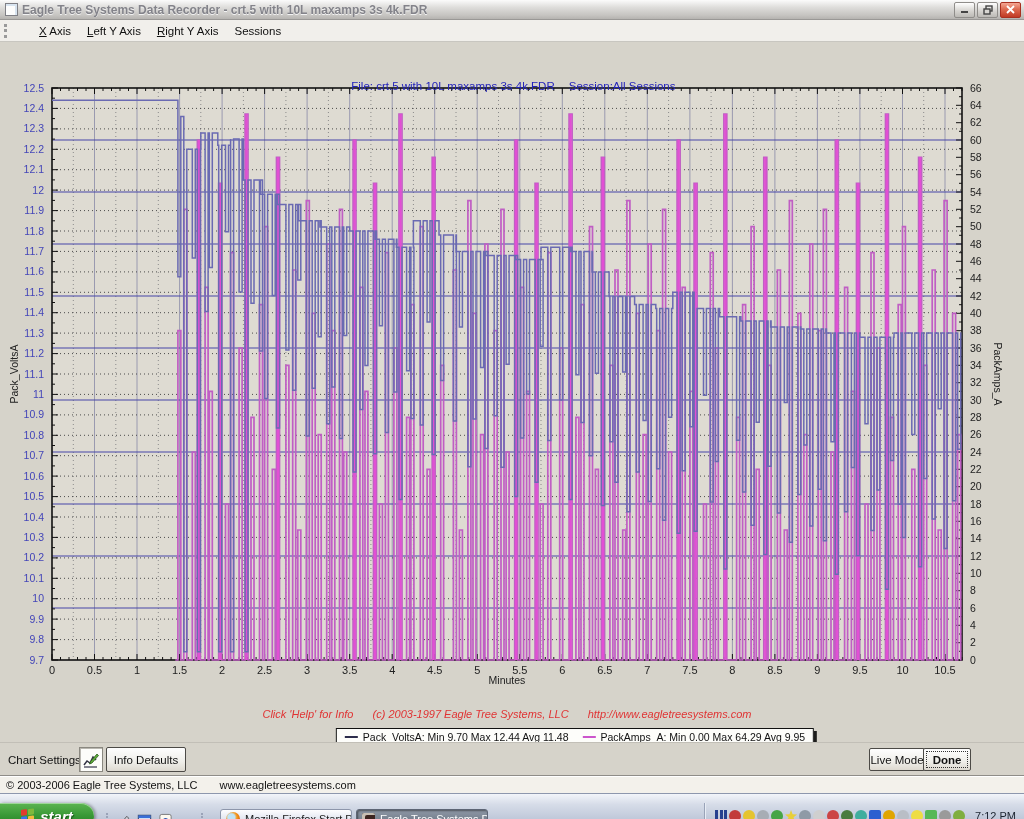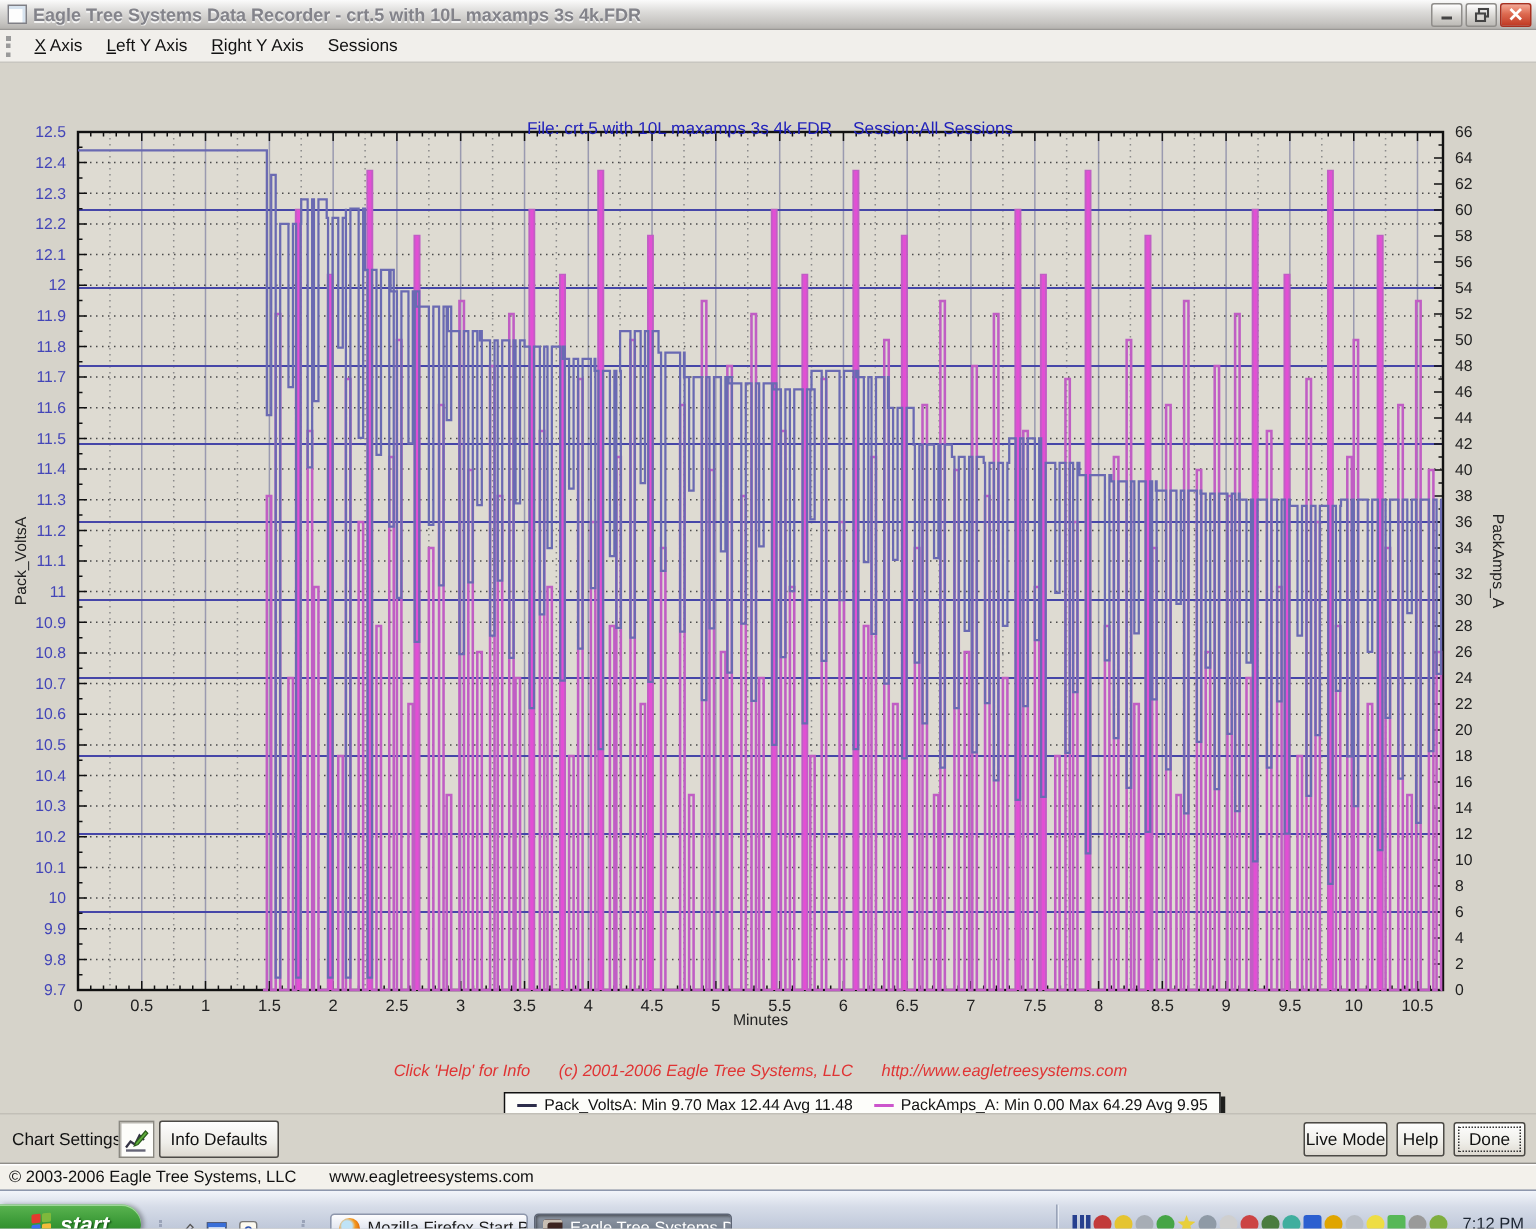--- a/index.html
+++ b/index.html
@@ -13,21 +13,21 @@
   .titlebar .appicon{width:13px;height:13px;background:#fdfdfd;border:1px solid #7f7f85;margin:0 4px 0 2px;box-shadow:inset -2px 2px 0 #d8e4f0;}
   .titlebar .title{font-size:12px;font-weight:bold;color:#83838a;text-shadow:0 1px 0 #f2f2f2;flex:1;white-space:nowrap;overflow:hidden;}
   .winbtns{display:flex;gap:2px;}
   .winbtn{width:21px;height:16px;border:1px solid #8f8d8a;border-radius:2px;
     background:linear-gradient(180deg,#ffffff,#d4d2ce 60%,#bcbab6);display:flex;align-items:center;justify-content:center;}
   .winbtn svg{display:block}
   .winbtn.close{background:linear-gradient(180deg,#f4a794,#dd6a50 45%,#c03a24);border-color:#a83020;}
 
   
   .menubar{position:absolute;left:0;top:20px;width:1024px;height:22px;background:#f1efeb;
-    border-bottom:1px solid #c8c6c0;display:flex;align-items:center;}
+    border-bottom:1px solid #c8c6c0;display:flex;align-items:center;gap:16px;}
   .menugrip{width:5px;height:14px;margin:0 6px 0 4px;border-left:3px dotted #9a9a9a;}
   .menuitem{font-size:11.5px;color:#111;padding:3px 8px;cursor:default;}
   .menuitem u{text-decoration:underline;}
 
   
   .chartpanel{position:absolute;left:0;top:42px;width:1024px;height:700px;background:#d6d3ca;}
   .charttitle{position:absolute;left:52px;top:26px;width:910px;text-align:center;
     font-size:11.5px;color:#2222bb;white-space:pre;}
   .charttitle .gap{display:inline-block;width:14px;}
   .axis-title{position:absolute;font-size:10.5px;color:#222;white-space:nowrap;}
@@ -49,21 +49,21 @@
   
   .controls{position:absolute;left:0;top:742px;width:1024px;height:33px;background:#d6d3ca;border-top:1px solid #c2bfb7;}
   .ctl-label{position:absolute;left:8px;top:11px;font-size:11.5px;color:#111;}
   .iconbtn{position:absolute;left:79px;top:4px;width:24px;height:25px;background:#fdfdfa;
     border:1px solid #8a8880;box-shadow:inset 1px 1px 0 #b9b7b0;display:flex;align-items:center;justify-content:center;}
   .xpbtn{position:absolute;font-size:11.5px;color:#111;text-align:center;
     background:linear-gradient(180deg,#fefefe,#efeee9 60%,#ddd9d0);border:1px solid #4c4a46;border-radius:2px;}
   #resetBtn{left:106px;top:4px;width:80px;height:25px;}
   #liveModeBtn{left:869px;top:5px;width:56px;height:23px;}
   #helpBtn{left:931px;top:5px;width:32px;height:23px;}
-  #doneBtn{left:969px;top:5px;width:48px;height:23px;outline:1px dotted #333;outline-offset:-4px;}
+  #doneBtn{left:923px;top:5px;width:48px;height:23px;outline:1px dotted #333;outline-offset:-4px;font-weight:bold;}
 
   
   .statusbar{position:absolute;left:0;top:775px;width:1024px;height:18px;background:#f3f1eb;
     border-top:1px solid #8f8d88;box-shadow:inset 0 1px 0 #ffffff;display:flex;align-items:center;font-size:11px;color:#111;padding:0 6px;}
   .statusbar span{margin-right:22px;white-space:nowrap;}
 
   
   .taskbar{position:absolute;left:0;top:793px;width:1024px;height:36px;
     background:linear-gradient(180deg,#f2f5fa 0%,#d6dce8 30%,#c0c9da 70%,#aab4c9 100%);
     border-top:1px solid #8d97ad;display:flex;align-items:flex-end;}
@@ -263,21 +263,21 @@
       <span>Pack_VoltsA:  Min 9.70 Max 12.44 Avg 11.48</span>
     </span>
     <span class="legend-entry">
       <i class="legend-dash" id="ampsDash" style="background: rgb(204, 85, 204);"></i>
       <span>PackAmps_A:  Min 0.00 Max 64.29 Avg 9.95</span>
     </span>
   </div>
 
   <div class="footnote">
     <span>Click 'Help' for Info</span>
-    <span>(c) 2001-2006 Eagle Tree Systems, LLC</span>
+    <span>(c) 2003-1997 Eagle Tree Systems, LLC</span>
     <span>http://www.eagletreesystems.com</span>
   </div>
 </div>
 
 <div class="controls">
   <span class="ctl-label">Chart Settings:</span>
   <div class="iconbtn">
     <svg width="18" height="18" viewBox="0 0 18 18">
       <polyline points="2,14 5,10 8,12 11,6 14,9" fill="none" stroke="#334" stroke-width="1.5"></polyline>
       <path d="M15 3 L8.5 10.5 L7.5 13 L10 12 L16.5 4.5 Z" fill="#5fae3a" stroke="#2c5c1c" stroke-width="0.8"></path>

